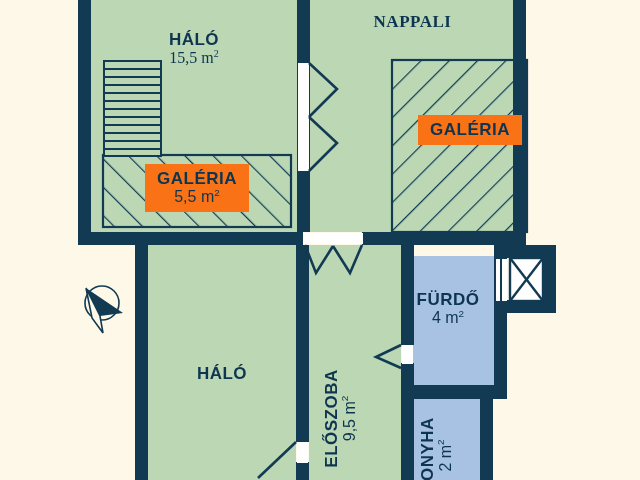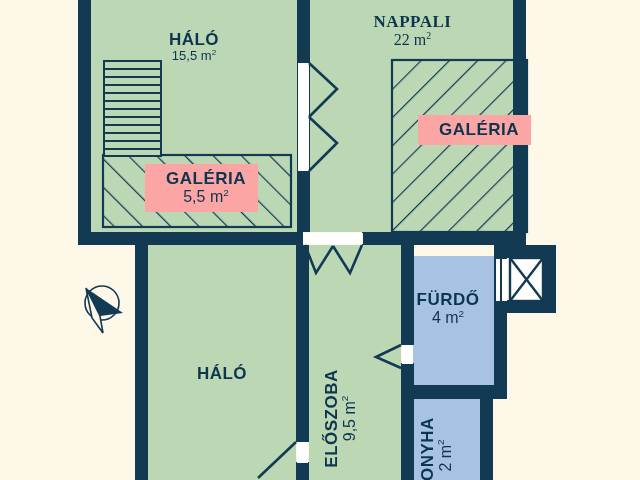--- a/index.html
+++ b/index.html
@@ -14,22 +14,22 @@
     position:absolute;
     color:#0E3550;
     text-align:center;
     line-height:1.12;
     white-space:nowrap;
     pointer-events:none;
   }
   .lbl .name{font-weight:bold;display:block;}
   .lbl .area{font-weight:normal;display:block;}
   .lbl.gal{
-    background:#fca5a5;
-    padding:5px 12px 6px 21px;
+    background:#f97316;
+    padding:5px 12px 6px 12px;
   }
   .rot{transform-origin:center center;}
   sup{font-size:0.62em;vertical-align:super;line-height:0;}
 </style>
 </head>
 <body>
 
 <svg id="plan" viewBox="0 0 640 480" xmlns="http://www.w3.org/2000/svg">
   <defs>
     <pattern id="hatchR" width="20" height="20" patternUnits="userSpaceOnUse" patternTransform="rotate(45)">
@@ -137,30 +137,27 @@
 
   <g>
     <circle cx="102" cy="303" r="17" fill="none" stroke="#123A53" stroke-width="1.6"></circle>
     <path d="M86 288 L123 313 L100 316 L103 333 Z" fill="#123A53"></path>
     <path d="M86 288 L100 316 L103 333 L92 318 Z" fill="#FEF8E8" stroke="#123A53" stroke-width="1.6"></path>
   </g>
 </svg>
 
 <div class="lbl" style="left:124px;top:30px;width:140px;">
   <span class="name" style="font-size:17px;letter-spacing:0.5px;">HÁLÓ</span>
-  <span class="area" style="font-size:13px;">
+  <span class="area" style="font-size:16px;font-family:Liberation Serif, serif;">
     <span>15,5</span>&nbsp;<span>m</span><sup>2</sup>
   </span>
 </div>
 
 <div class="lbl" style="left:340px;top:12px;width:145px;font-family:Liberation Serif, serif;">
   <span class="name" style="font-size:17px;letter-spacing:0.5px;">NAPPALI</span>
-  <span class="area" style="font-size:16px;">
-    <span>22</span>&nbsp;<span>m</span><sup>2</sup>
-  </span>
 </div>
 
 <div class="lbl gal" style="left:145px;top:164px;">
   <span class="name" style="font-size:17px;letter-spacing:0.5px;">GALÉRIA</span>
   <span class="area" style="font-size:16px;">
     <span>5,5</span>&nbsp;<span>m</span><sup>2</sup>
   </span>
 </div>
 
 <div class="lbl gal" style="left:418px;top:115px;">

